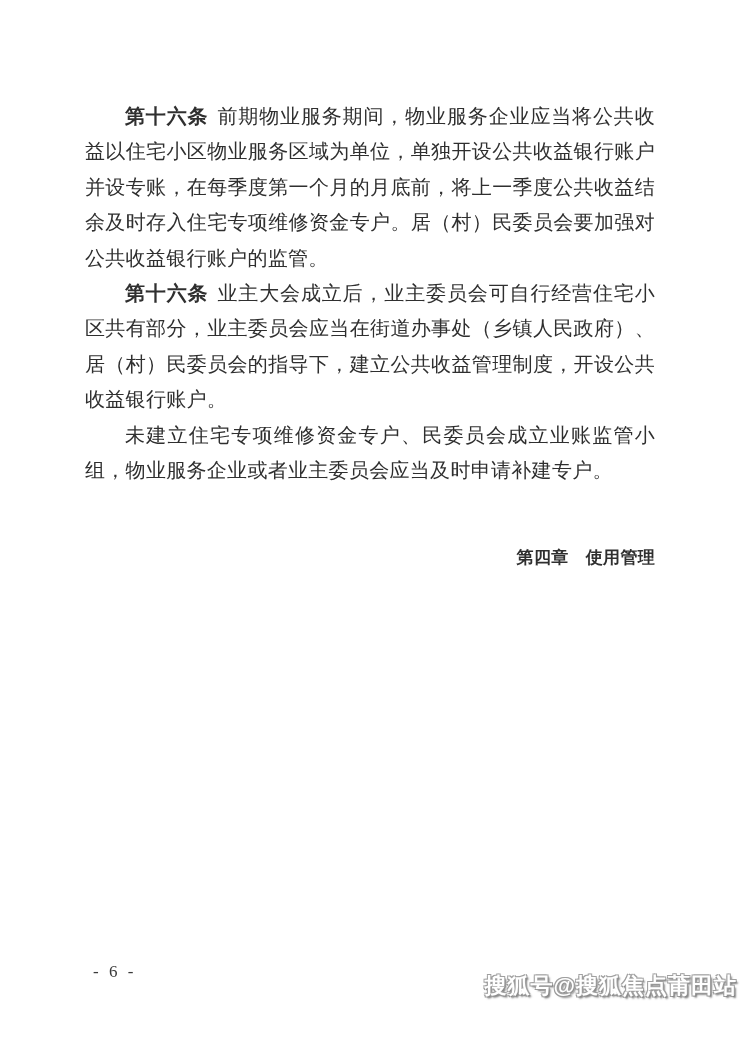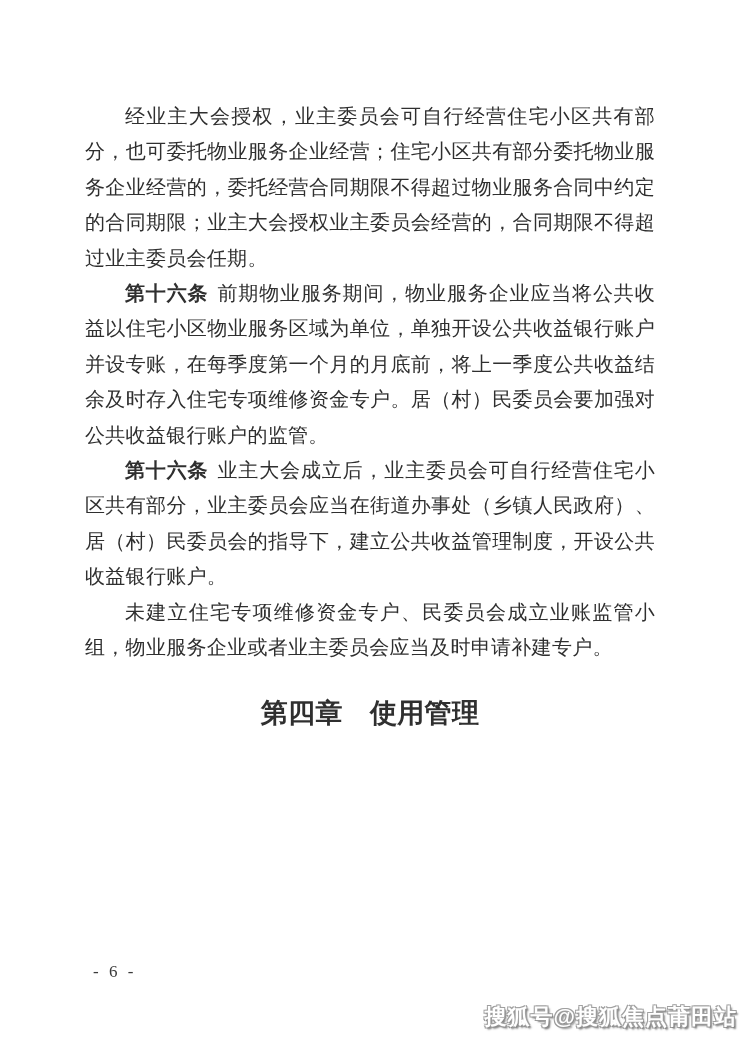--- a/index.html
+++ b/index.html
@@ -31,62 +31,61 @@
     text-indent: 2em;
     word-break: break-all;
   }
 
   .para .lead {
     font-weight: bold;
     margin-right: 0.45em;
   }
 
   .para.chapter {
-    text-align: center;
+    text-align: right;
     text-indent: 0;
     font-family: "Liberation Sans", sans-serif;
     font-weight: bold;
-    font-size: 27px;
-    margin-top: 30px;
+    font-size: 17px;
+    margin-top: 52px;
   }
 
   .page-number {
     position: absolute;
     left: 93px;
     top: 962px;
     font-size: 17px;
     letter-spacing: 3px;
     color: #3a3a3a;
     font-family: "Liberation Serif", serif;
   }
 
   .watermark {
     position: absolute;
     right: 3px;
-    top: 1002px;
+    top: 971px;
     font-family: "Liberation Sans", sans-serif;
     font-weight: bold;
     font-size: 22px;
     letter-spacing: 1px;
     color: #ffffff;
     text-shadow:
       -1px -1px 0 #a0a0a0,
        1px -1px 0 #a0a0a0,
       -1px  1px 0 #9a9a9a,
        1px  1px 0 #8a8a8a,
        2px  2px 2px #777777;
     white-space: nowrap;
   }
 </style>
 </head>
 <body>
 
 <div class="page">
   <div class="content" id="doc-body">
-      <p class="para body"><span>经业主大会授权，业主委员会可自行经营住宅小区共有部分，也可委托物业服务企业经营；住宅小区共有部分委托物业服务企业经营的，委托经营合同期限不得超过物业服务合同中约定的合同期限；业主大会授权业主委员会经营的，合同期限不得超过业主委员会任期。</span></p>
       <p class="para body"><b class="lead">第十六条</b><span>前期物业服务期间，物业服务企业应当将公共收益以住宅小区物业服务区域为单位，单独开设公共收益银行账户并设专账，在每季度第一个月的月底前，将上一季度公共收益结余及时存入住宅专项维修资金专户。居（村）民委员会要加强对公共收益银行账户的监管。</span></p>
       <p class="para body"><b class="lead">第十六条</b><span>业主大会成立后，业主委员会可自行经营住宅小区共有部分，业主委员会应当在街道办事处（乡镇人民政府）、居（村）民委员会的指导下，建立公共收益管理制度，开设公共收益银行账户。</span></p>
       <p class="para body"><span>未建立住宅专项维修资金专户、民委员会成立业账监管小组，物业服务企业或者业主委员会应当及时申请补建专户。</span></p>
       <p class="para chapter"><span>第四章　使用管理</span></p>
     </div>
 
   <div class="page-number">- 6 -</div>
 
   <div class="watermark">搜狐号@搜狐焦点莆田站</div>
 </div>

